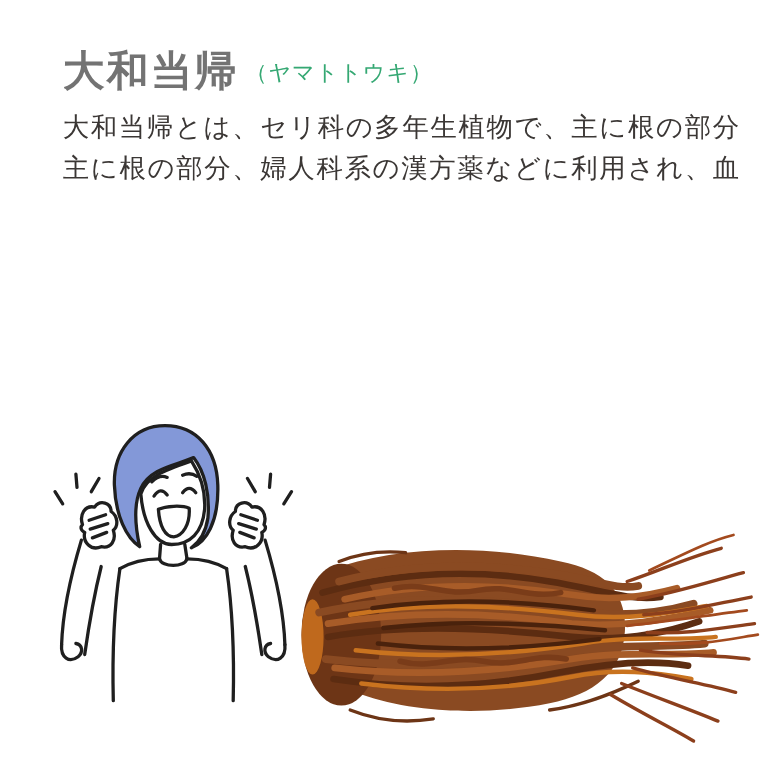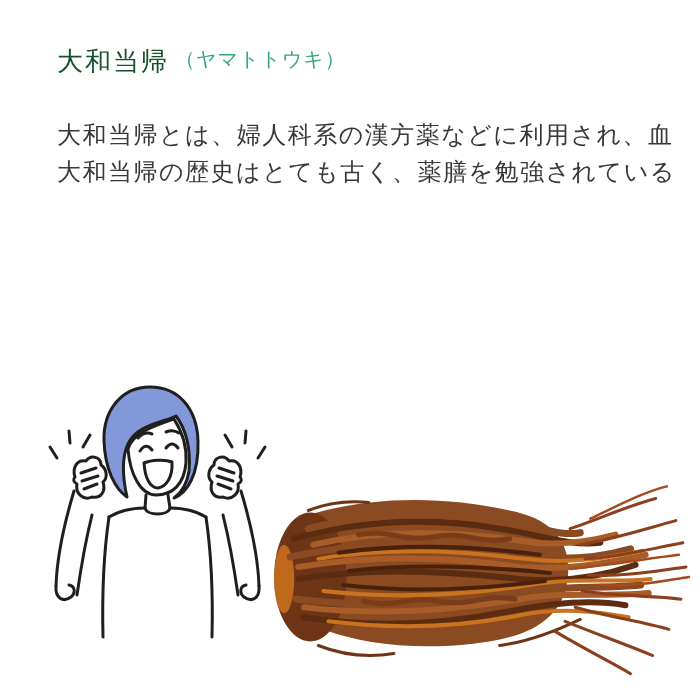--- a/index.html
+++ b/index.html
@@ -2,21 +2,21 @@
 <html><head>
 <meta charset="utf-8">
 <style>
   html,body{margin:0;padding:0;}
   body{
     width:700px;height:700px;position:relative;background:#ffffff;overflow:hidden;
     font-family:"Liberation Serif","DejaVu Serif",serif;
   }
   .header{position:absolute;left:57px;top:46px;white-space:nowrap;}
   .title{
-    display:inline-block;color:#14532d;font-size:26px;font-weight:400;
+    display:inline-block;color:#737373;font-size:38px;font-weight:700;
     letter-spacing:2px;line-height:1;
   }
   .subtitle{
     display:inline-block;color:#35a873;font-size:20px;font-weight:500;
     letter-spacing:1px;margin-left:6px;vertical-align:4px;
   }
   .article{position:absolute;left:57px;top:99px;width:600px;color:#3b3735;}
   .article p{margin:0;}
   .line{font-size:24px;line-height:37px;letter-spacing:1.5px;white-space:nowrap;}
   .person{position:absolute;left:33px;top:380px;width:235px;height:260px;}
@@ -24,25 +24,25 @@
 </style>
 </head>
 <body>
 
 <header class="header">
   <span class="title">大和当帰</span><span class="subtitle">（ヤマトトウキ）</span>
 </header>
 
 <main class="article">
   <p>
-    <br>
-    <span class="line">大和当帰とは、婦人科系の漢方薬などに利用され、血</span><br>
+    <span class="line">大和当帰とは、セリ科の多年生植物で、主に根の部分</span><br>
+    <span class="line">主に根の部分、婦人科系の漢方薬などに利用され、血</span><br>
   </p>
   <p>
-    <span class="line">大和当帰の歴史はとても古く、薬膳を勉強されている</span><br>
+    <br>
   </p>
 </main>
 
 <svg class="person" viewBox="0 0 235 258">
   <g stroke="#1f1f1f" stroke-width="3" fill="none" stroke-linecap="round" stroke-linejoin="round">
 
     <path fill="#8398d8" d="M117,6 C88,6 70,30 71,60 C72,88 82,108 94,116 C90,98 88,78 95,63 C104,44 128,42 143,35 C153,48 158,68 156,90 C154,103 148,112 141,117 C154,112 166,94 165,60 C164,28 146,6 117,6 Z"></path>
 
     <path fill="#ffffff" d="M95,68 C100,52 118,46 141,38 C150,52 154,66 153,82 C151,103 140,114 123,114 C108,114 97,94 95,68 Z"></path>
 

